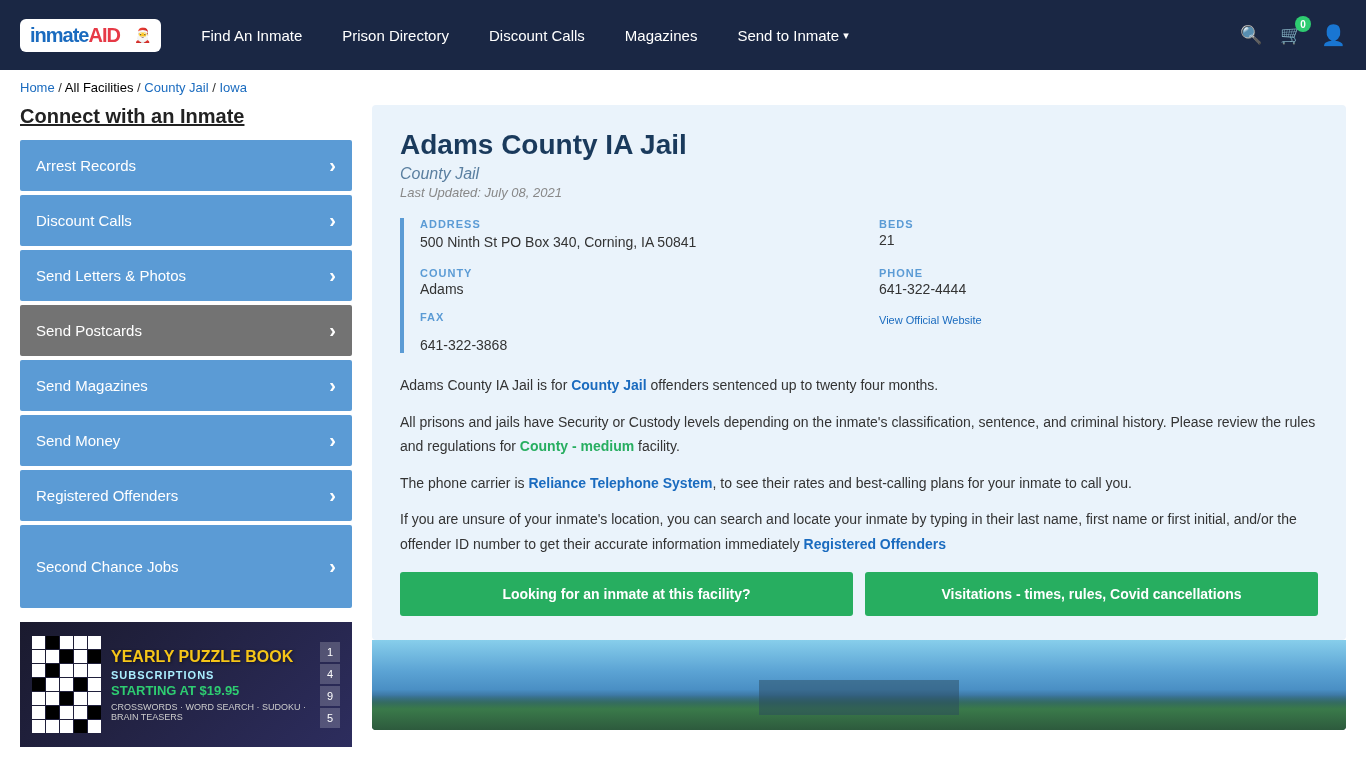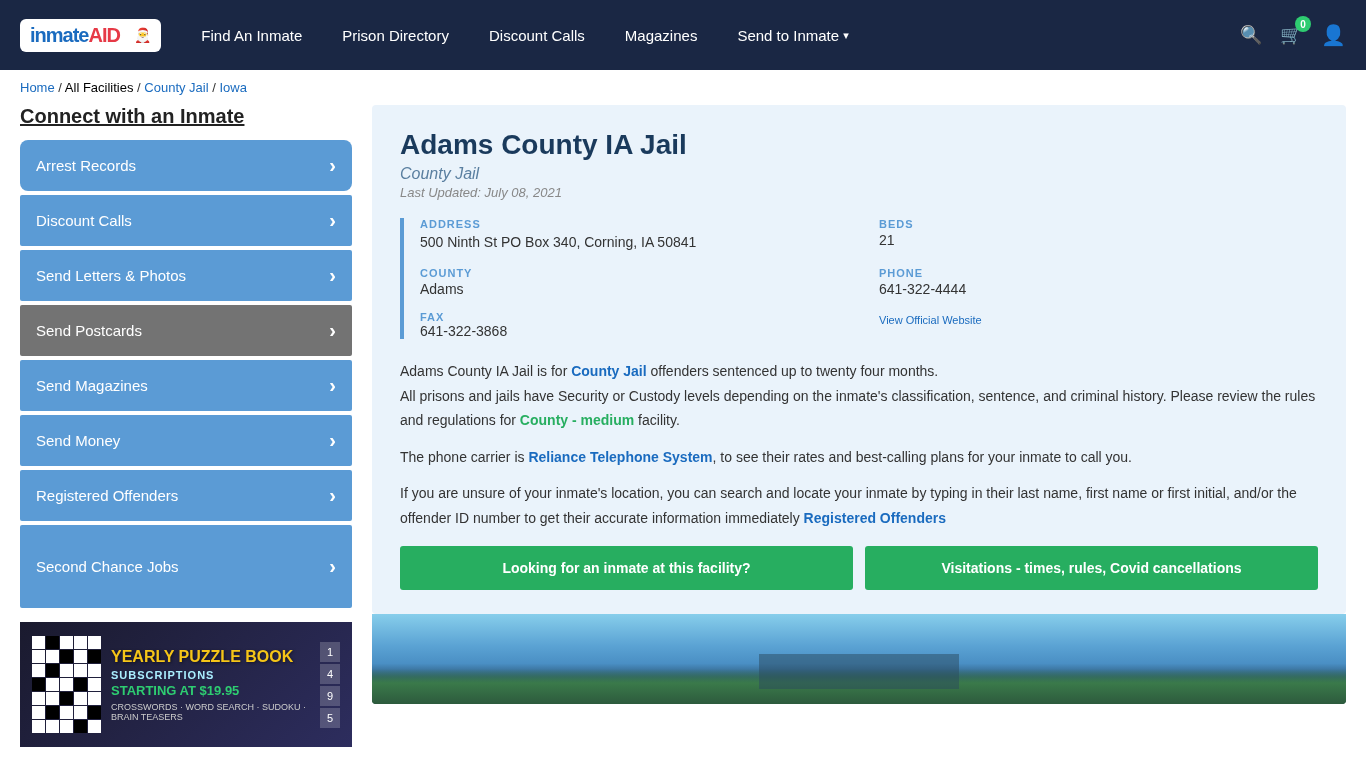--- a/index.html
+++ b/index.html
@@ -56,21 +56,21 @@
   <a href="#" style="color:#1a6bbf; text-decoration:none;">County Jail</a>
   <span> / </span>
   <a href="#" style="color:#1a6bbf; text-decoration:none;">Iowa</a>
 </div>
 
 <div class="main-container">
 
   <aside style="width:332px; flex-shrink:0;">
     <h2 style="font-size:20px; font-weight:bold; text-decoration:underline; margin-bottom:12px; color:#222;">Connect with an Inmate</h2>
 
-    <div style="display:flex; align-items:center; justify-content:space-between; background:#5b9bd5; color:#fff; padding:14px 16px; margin-bottom:4px; cursor:pointer; border-radius:8px; font-size:15px;">
+    <div style="display:flex; align-items:center; justify-content:space-between; background:#5b9bd5; color:#fff; padding:14px 16px; margin-bottom:4px; cursor:pointer; border-radius:2px; font-size:15px;">
       <span>Arrest Records</span>
       <span style="font-size:20px; font-weight:bold;">›</span>
     </div>
     <div style="display:flex; align-items:center; justify-content:space-between; background:#5b9bd5; color:#fff; padding:14px 16px; margin-bottom:4px; cursor:pointer; border-radius:2px; font-size:15px;">
       <span>Discount Calls</span>
       <span style="font-size:20px; font-weight:bold;">›</span>
     </div>
     <div style="display:flex; align-items:center; justify-content:space-between; background:#5b9bd5; color:#fff; padding:14px 16px; margin-bottom:4px; cursor:pointer; border-radius:2px; font-size:15px;">
       <span>Send Letters &amp; Photos</span>
       <span style="font-size:20px; font-weight:bold;">›</span>
@@ -171,30 +171,30 @@
         </div>
         <div>
           <div style="font-size:11px; font-weight:bold; color:#5b9bd5; letter-spacing:1px; margin-bottom:2px;">COUNTY</div>
           <div style="font-size:14px; color:#333;">Adams</div>
         </div>
         <div>
           <div style="font-size:11px; font-weight:bold; color:#5b9bd5; letter-spacing:1px; margin-bottom:2px;">PHONE</div>
           <div style="font-size:14px; color:#333;">641-322-4444</div>
         </div>
         <div>
-          <div style="font-size:11px; font-weight:bold; color:#5b9bd5; letter-spacing:1px; margin-bottom:0;">FAX</div>
+          <div style="font-size:11px; font-weight:bold; color:#5b9bd5; letter-spacing:1px; margin-bottom:14px;">FAX</div>
           <div style="font-size:14px; color:#333;">641-322-3868</div>
         </div>
         <div>
           <a href="#" style="color:#1a6bbf; text-decoration:none; font-size:11px;">View Official Website</a>
         </div>
       </div>
 
       <div style="font-size:14px; line-height:1.75; color:#333;">
-        <p style="">
+        <p style="margin-bottom:12px;">
           <span>Adams County IA Jail is for </span><a href="#" style="color:#1a6bbf; text-decoration:none; font-weight:bold;">County Jail</a><span> offenders sentenced up to twenty four months.</span>
         </p>
         <p style="margin-bottom:12px;">
           <span>All prisons and jails have Security or Custody levels depending on the inmate's classification, sentence, and criminal history. Please review the rules and regulations for </span><a href="#" style="color:#27ae60; font-weight:bold; text-decoration:none;">County - medium</a><span> facility.</span>
         </p>
         <p style="margin-bottom:12px;">
           <span>The phone carrier is </span><a href="#" style="color:#1a6bbf; font-weight:bold; text-decoration:none;">Reliance Telephone System</a><span>, to see their rates and best-calling plans for your inmate to call you.</span>
         </p>
         <p style="margin-bottom:12px;">
           <span>If you are unsure of your inmate's location, you can search and locate your inmate by typing in their last name, first name or first initial, and/or the offender ID number to get their accurate information immediately </span><a href="#" style="color:#1a6bbf; font-weight:bold; text-decoration:none;">Registered Offenders</a>

